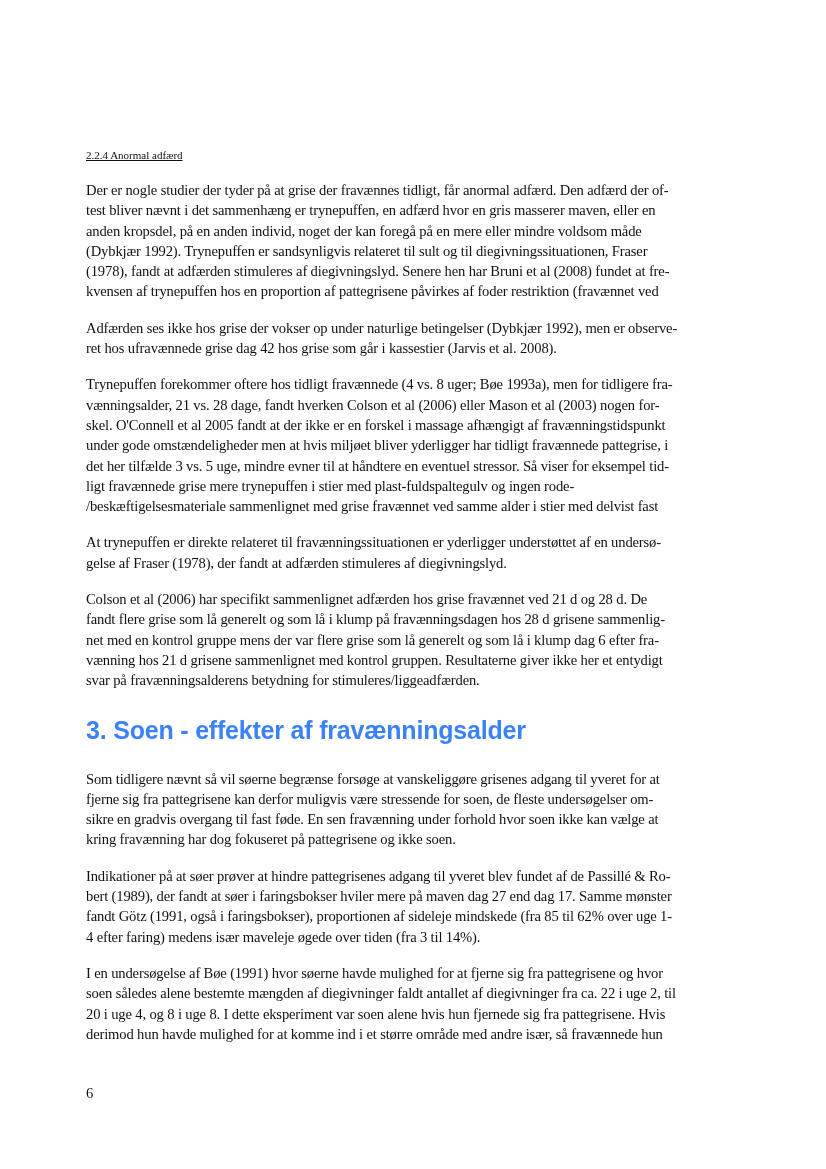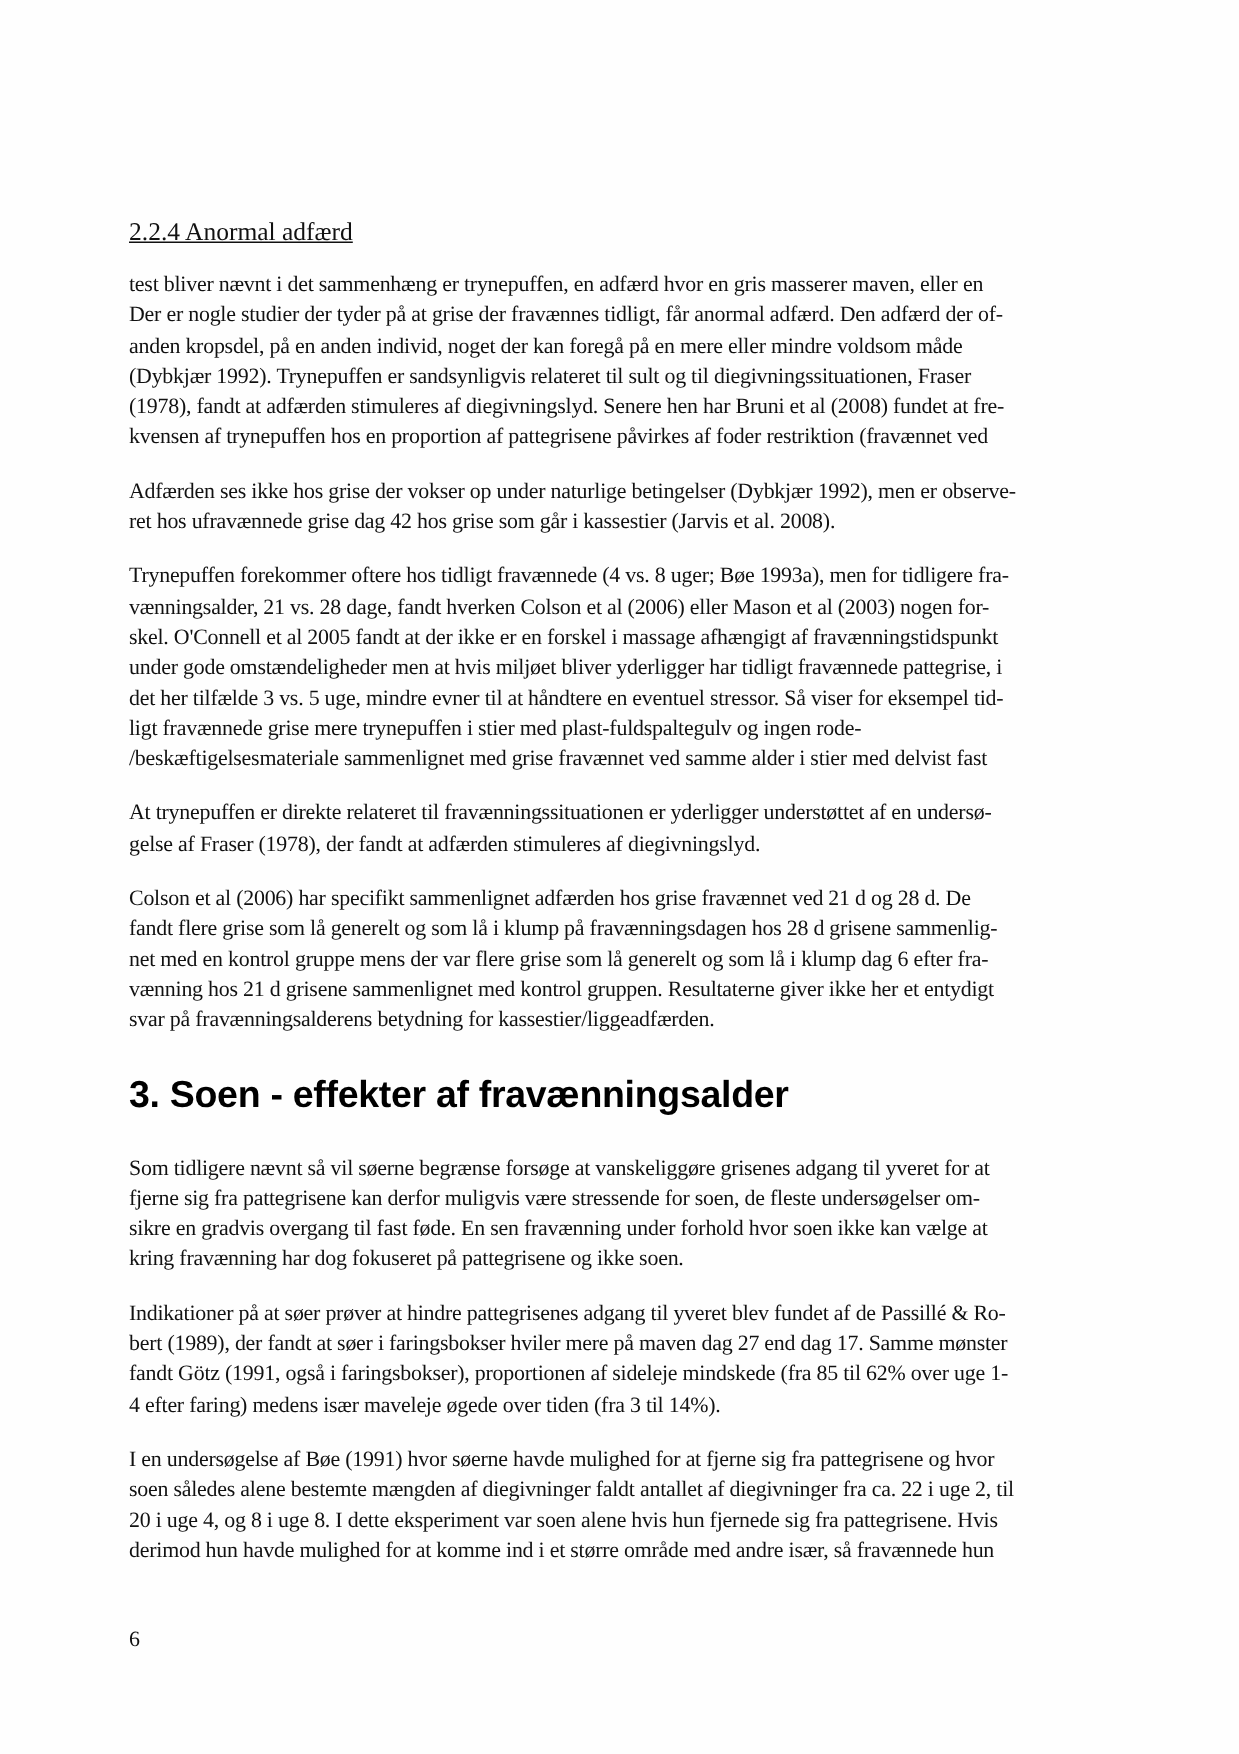--- a/index.html
+++ b/index.html
@@ -4,50 +4,50 @@
   <style>
     html, body { margin: 0; padding: 0; background: #ffffff; }
     body {
       width: 826px; height: 1169px; position: relative; overflow: hidden;
       font-family: "Liberation Serif", "DejaVu Serif", serif;
       color: #111111;
     }
     .page { position: absolute; left: 0; top: 0; width: 826px; height: 1169px; background: #fefefe; }
     .content { position: absolute; left: 86px; top: 146px; width: 680px; }
     .subheading {
-      font-size: 17px; line-height: 18px; text-decoration: underline;
+      font-size: 11px; line-height: 18px; text-decoration: underline;
       margin: 0 0 16px 0; font-weight: normal;
     }
     p {
       margin: 0; font-size: 14.6px; line-height: 20.3px; letter-spacing: -0.15px;
     }
     .line { display: block; white-space: nowrap; }
     .gap { height: 16px; }
     .gap-lg { height: 24px; }
     .h1 {
       font-family: "Liberation Sans", "DejaVu Sans", sans-serif;
       font-weight: bold; font-size: 25px; line-height: 30px;
-      margin: 0; letter-spacing: -0.2px; color: #000000;
+      margin: 0; letter-spacing: -0.2px; color: #3b82f6;
     }
     .page-number {
       position: absolute; left: 86px; top: 1084px;
       font-size: 14.6px; line-height: 18px;
     }
   </style>
 </head>
 <body>
 
 <div class="page">
   <div class="content">
 
     <div class="subheading">2.2.4 Anormal adfærd</div>
 
     <p>
+      <span class="line">Der er nogle studier der tyder på at grise der fravænnes tidligt, får anormal adfærd. Den adfærd der of-</span>
       <span class="line">test bliver nævnt i det sammenhæng er trynepuffen, en adfærd hvor en gris masserer maven, eller en</span>
-      <span class="line">Der er nogle studier der tyder på at grise der fravænnes tidligt, får anormal adfærd. Den adfærd der of-</span>
       <span class="line">anden kropsdel, på en anden individ, noget der kan foregå på en mere eller mindre voldsom måde</span>
       <span class="line">(Dybkjær 1992). Trynepuffen er sandsynligvis relateret til sult og til diegivningssituationen, Fraser</span>
       <span class="line">(1978), fandt at adfærden stimuleres af diegivningslyd. Senere hen har Bruni et al (2008) fundet at fre-</span>
       <span class="line">kvensen af trynepuffen hos en proportion af pattegrisene påvirkes af foder restriktion (fravænnet ved</span>
     </p>
     <div class="gap"></div>
 
     <p>
       <span class="line">Adfærden ses ikke hos grise der vokser op under naturlige betingelser (Dybkjær 1992), men er observe-</span>
       <span class="line">ret hos ufravænnede grise dag 42 hos grise som går i kassestier (Jarvis et al. 2008).</span>
@@ -69,21 +69,21 @@
       <span class="line">At trynepuffen er direkte relateret til fravænningssituationen er yderligger understøttet af en undersø-</span>
       <span class="line">gelse af Fraser (1978), der fandt at adfærden stimuleres af diegivningslyd.</span>
     </p>
     <div class="gap"></div>
 
     <p>
       <span class="line">Colson et al (2006) har specifikt sammenlignet adfærden hos grise fravænnet ved 21 d og 28 d. De</span>
       <span class="line">fandt flere grise som lå generelt og som lå i klump på fravænningsdagen hos 28 d grisene sammenlig-</span>
       <span class="line">net med en kontrol gruppe mens der var flere grise som lå generelt og som lå i klump dag 6 efter fra-</span>
       <span class="line">vænning hos 21 d grisene sammenlignet med kontrol gruppen. Resultaterne giver ikke her et entydigt</span>
-      <span class="line">svar på fravænningsalderens betydning for kassestier/liggeadfærden.</span>
+      <span class="line">svar på fravænningsalderens betydning for stimuleres/liggeadfærden.</span>
     </p>
     <div class="gap-lg"></div>
 
     <h1 class="h1">3. Soen - effekter af fravænningsalder</h1>
     <div class="gap-lg"></div>
 
     <p>
       <span class="line">Som tidligere nævnt så vil søerne begrænse forsøge at vanskeliggøre grisenes adgang til yveret for at</span>
       <span class="line">fjerne sig fra pattegrisene kan derfor muligvis være stressende for soen, de fleste undersøgelser om-</span>
       <span class="line">sikre en gradvis overgang til fast føde. En sen fravænning under forhold hvor soen ikke kan vælge at</span>

